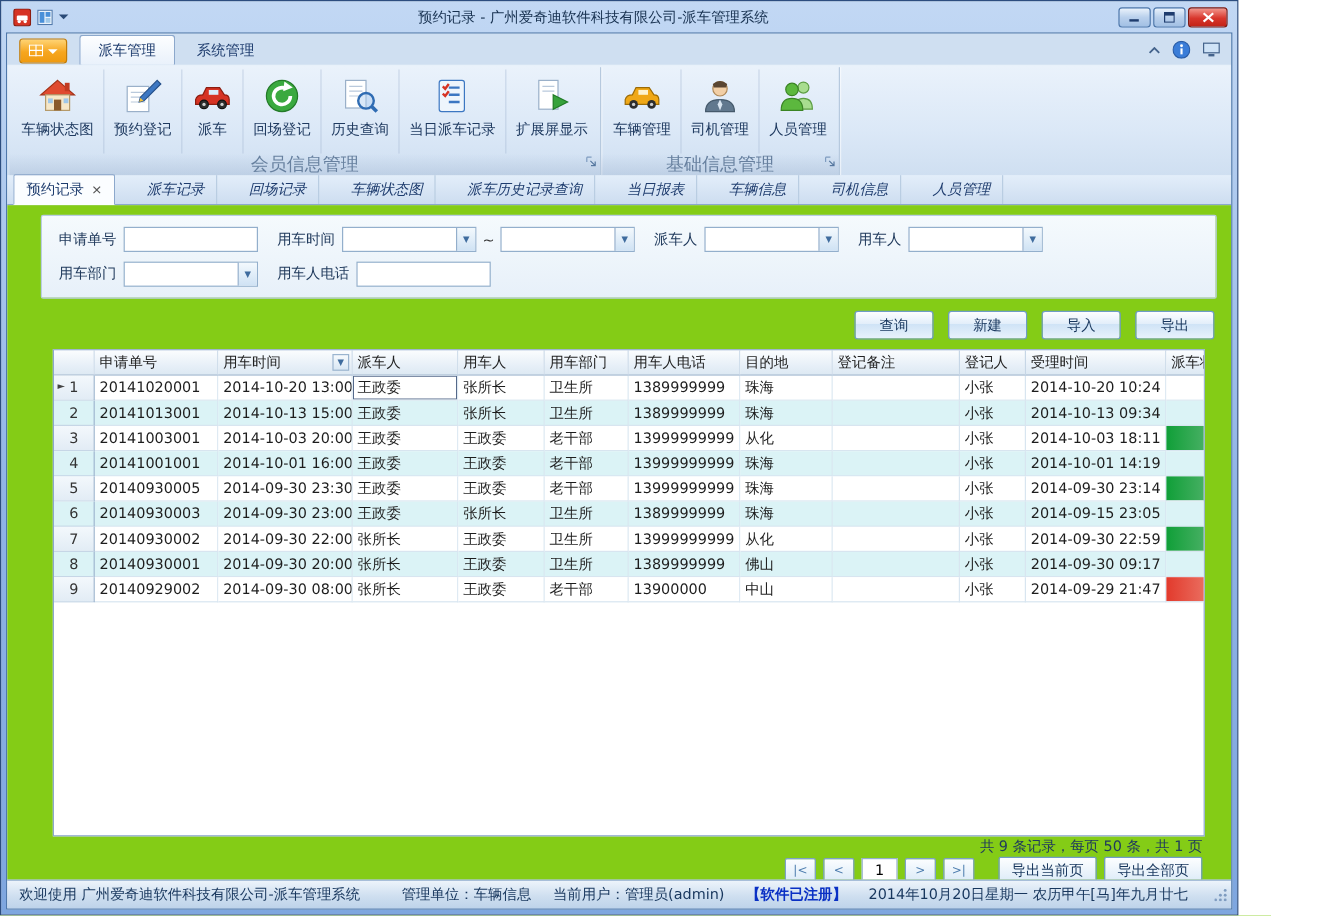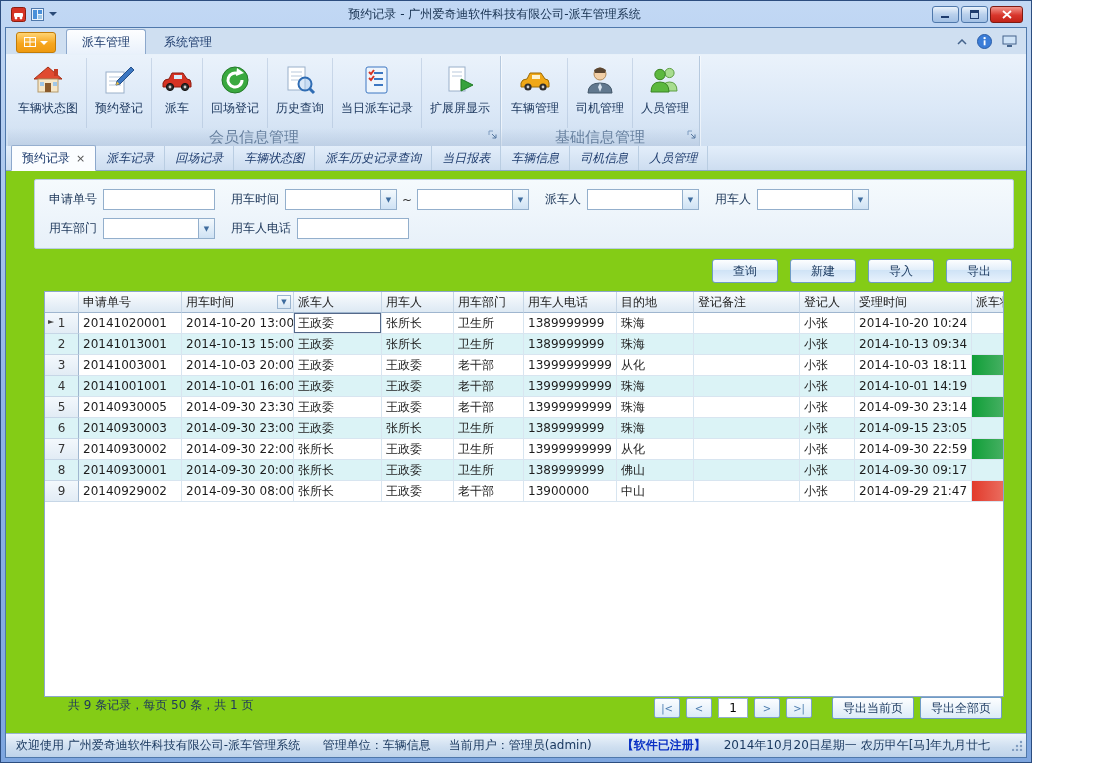--- a/index.html
+++ b/index.html
@@ -41,21 +41,21 @@
     border-right:1px solid rgba(165,185,210,.45); }
   .rbtn:last-child { border-right:none; }
   .ricon { width:34px; height:36px; display:flex; align-items:center; justify-content:center; }
   .ricon svg { width:32px; height:32px; display:block; }
   .rlabel { margin-top:2px; color:#1f3a60; white-space:nowrap; }
   .rcap { height:18px; position:relative; display:flex; align-items:center; justify-content:center;
     color:#67809f; font-size:15px; background:linear-gradient(rgba(175,195,220,0),rgba(165,185,212,.4)); }
   .launcher { position:absolute; right:3px; bottom:3px; }
   
   .doctabs { height:25px; background:linear-gradient(#e3eefa,#cdddf0); border-bottom:1px solid #8ca8cc;
-    display:flex; align-items:flex-end; padding:2px 5px 0; }
+    display:flex; align-items:flex-end; padding:2px 5px 0;gap:16px; }
   .dtab { padding:4px 10px 3px; color:#1e3c6e; display:flex; align-items:center; gap:6px; white-space:nowrap; }
   .dtab:not(.active) { border-right:1px solid #b9cde2;font-style:italic; }
   .dtab.active { background:#fbfdff; border:1px solid #8ca8cc; border-bottom:1px solid #fbfdff;
     border-radius:2px 2px 0 0; margin-bottom:-1px; }
   .dtab .close { color:#555; font-size:11px; line-height:1; }
   
   .page { flex:1; display:flex; flex-direction:column; background:#84cc16; overflow:hidden;padding-left:16px; }
   .filter-panel { margin:8px 12px 0; border:1px solid #b9cde3; border-radius:2px;
     background:linear-gradient(#f5fafd,#e7f0f9); padding:9px 8px; display:flex; flex-direction:column; gap:8px; }
   .f-row { display:flex; align-items:center; }
@@ -84,36 +84,36 @@
     border-bottom:1px solid #c6d6e6; text-align:center; color:#333; position:relative; }
   .cur-arrow { position:absolute; left:3px; top:4px; font-size:8px; color:#444; }
   .filter-btn { position:absolute; right:2px; top:3px; width:14px; height:14px; font-size:7px; color:#3f6c9e;
     border:1px solid #9ab4cf; background:linear-gradient(#f6fafd,#d9e7f4);
     display:flex; align-items:center; justify-content:center; }
   td.focused { box-shadow:inset 0 0 0 1px #55698a; }
   tbody td.status-cell { text-align:center; padding-right:5px; }
   tbody td.status-returned { background:linear-gradient(90deg,#109f38,#4cb167 30%,#b9e3c4 72%,#eef8f0); }
   tbody td.status-cancelled { background:linear-gradient(90deg,#e23a2c,#ec7b6d 35%,#f8d7d2 80%,#fdf0ee); }
   
-  .pager { height:36px; display:flex; align-items:flex-start; padding:0 24px 0 46px; }
+  .pager { height:36px; display:flex; align-items:flex-end; padding:0 24px 0 46px;flex-direction:column; }
   .pager-summary { color:#203a5c; }
   .pager-controls { margin-left:auto; display:flex; align-items:center; gap:6px; }
   .nav-btn { width:26px; height:20px; display:flex; align-items:center; justify-content:center;
     border:1px solid #7da2c9; border-radius:2px; color:#4c7cae; font-size:10px;
     background:linear-gradient(#fbfdff,#dcebf8); }
   .page-input { width:30px; height:20px; border:1px solid #93afcc; text-align:center; font:inherit; }
   .exp-btn { height:22px; padding:0 10px; display:flex; align-items:center; border:1px solid #6f9cc6;
     border-radius:2px; color:#17365d; background:linear-gradient(#fdfeff,#dcebf8); }
   .exp-btn.first { margin-left:14px; }
   
   .statusbar { height:24px; border-top:1px solid #9ab4d2; position:relative;
     background:linear-gradient(#edf4fb,#cfdff0 55%,#bed3ea);
     display:flex; align-items:center; padding:0 10px; color:#17365d; }
   .sb-right { margin-left:auto; display:flex; align-items:center; gap:18px; padding-right:26px; white-space:nowrap; }
-  .registered { color:#0a30c4; font-weight:bold;margin-left:12px; }
+  .registered { color:#0a30c4; font-weight:bold; }
   .grip { position:absolute; right:3px; bottom:3px; }
   .client { flex:1; display:flex; flex-direction:column; border:1px solid #4f78ab; background:#dce9f7; overflow:hidden; }
 </style>
 </head>
 <body>
 
 <div class="window">
 
   <div class="titlebar">
     <div class="tb-left">

